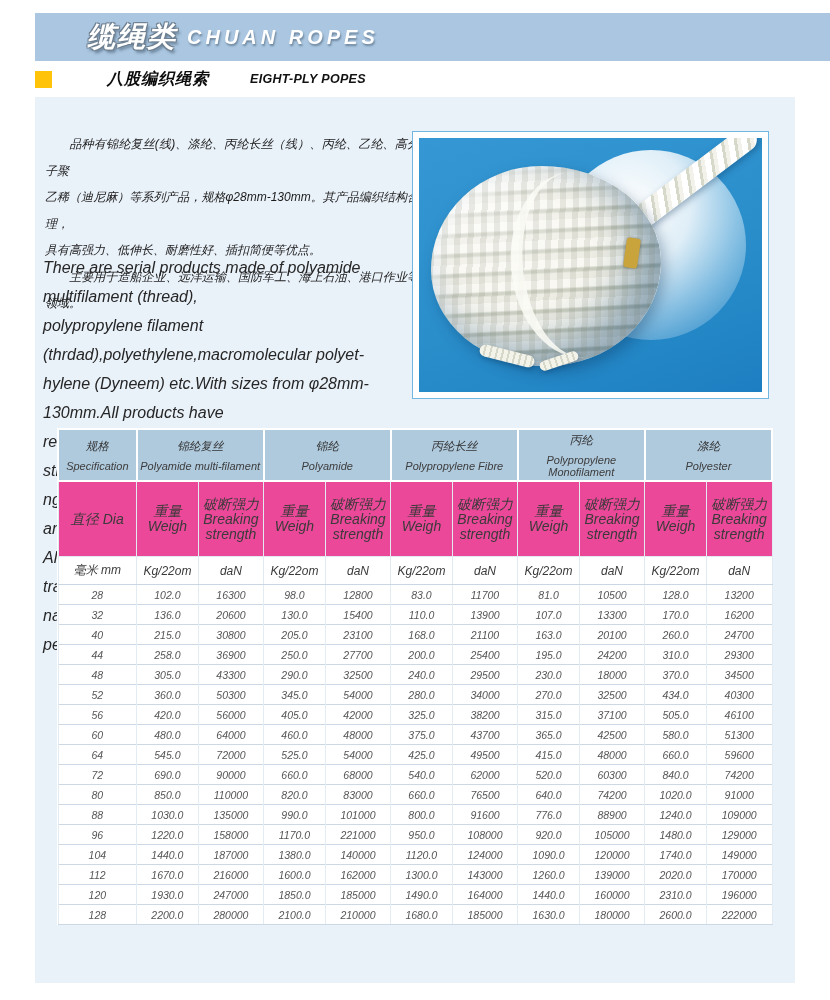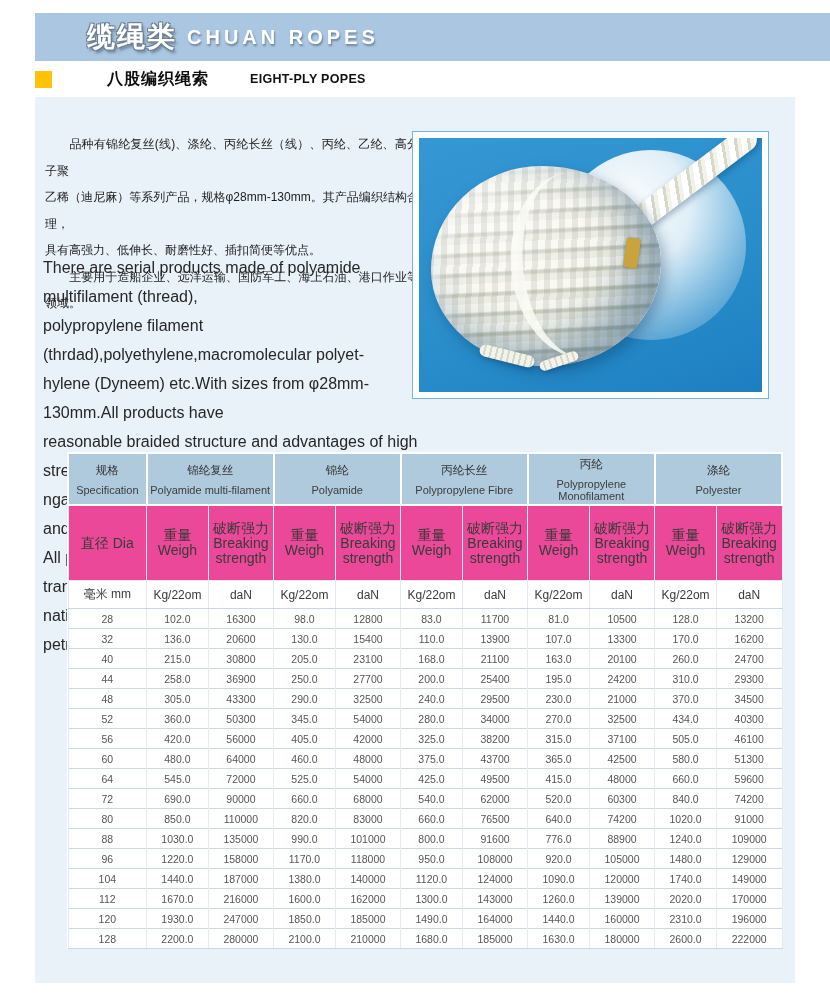--- a/index.html
+++ b/index.html
@@ -1,19 +1,20 @@
 <!DOCTYPE html>
 <html><head>
 <meta charset="utf-8">
 <style>
   html,body{margin:0;padding:0;background:#ffffff;}
   .page{
     position:relative;width:830px;height:1000px;margin:0 auto;
     background:#ffffff;overflow:hidden;
     font-family:"Liberation Sans","DejaVu Sans",sans-serif;
+    font-style:italic;
   }
   
   .banner{
     position:absolute;left:35px;top:13px;width:795px;height:48px;
     background:#aac6e0;display:flex;align-items:center;padding-left:52px;box-sizing:border-box;
   }
   .banner-zh{
     font-size:28px;font-weight:bold;color:#ffffff;letter-spacing:2px;
     text-shadow:-1px -1px 0 #6d7f90,1px -1px 0 #6d7f90,-1px 1px 0 #6d7f90,1px 1px 0 #6d7f90,2px 3px 3px rgba(40,60,80,.55);
   }
@@ -74,23 +75,22 @@
     border-radius:3px;transform:rotate(8deg);box-shadow:0 0 3px rgba(0,0,0,.35);
   }
   .tail1,.tail2{
     position:absolute;background:repeating-linear-gradient(90deg,#f4f3ea 0 4px,#d5d7c8 4px 6px);
     border-radius:6px;box-shadow:1px 2px 4px rgba(10,50,90,.3);
   }
   .tail1{left:60px;top:212px;width:56px;height:12px;transform:rotate(14deg);}
   .tail2{left:120px;top:218px;width:40px;height:10px;transform:rotate(-18deg);}
   
   .spec-table{
-    position:absolute;left:32px;top:331px;width:716px;border-collapse:collapse;table-layout:fixed;
+    position:absolute;left:22px;top:331px;width:716px;border-collapse:collapse;table-layout:fixed;
     background:#ffffff;
-    margin-top:24px;
   }
   .spec-table th,.spec-table td{padding:0;text-align:center;vertical-align:middle;font-weight:normal;}
   .group-row th{
     height:50px;background:#afc9dd;border:2px solid #ffffff;
   }
   .group-zh{font-size:11.5px;color:#333;display:block;margin-bottom:6px;}
   .group-en{font-size:11px;color:#3d3d3d;display:block;}
   .sub-row th{
     height:74px;background:#ec4899;border:1px solid #e1e9f1;
     font-size:14px;color:#3a3a3a;white-space:pre-line;line-height:15px;
@@ -280,21 +280,21 @@
           </tr>
           <tr>
             <td>48</td>
             <td>305.0</td>
             <td>43300</td>
             <td>290.0</td>
             <td>32500</td>
             <td>240.0</td>
             <td>29500</td>
             <td>230.0</td>
-            <td>21000</td>
+            <td>18000</td>
             <td>370.0</td>
             <td>34500</td>
           </tr>
           <tr>
             <td>52</td>
             <td>360.0</td>
             <td>50300</td>
             <td>345.0</td>
             <td>54000</td>
             <td>280.0</td>
@@ -380,21 +380,21 @@
             <td>776.0</td>
             <td>88900</td>
             <td>1240.0</td>
             <td>109000</td>
           </tr>
           <tr>
             <td>96</td>
             <td>1220.0</td>
             <td>158000</td>
             <td>1170.0</td>
-            <td>118000</td>
+            <td>221000</td>
             <td>950.0</td>
             <td>108000</td>
             <td>920.0</td>
             <td>105000</td>
             <td>1480.0</td>
             <td>129000</td>
           </tr>
           <tr>
             <td>104</td>
             <td>1440.0</td>

